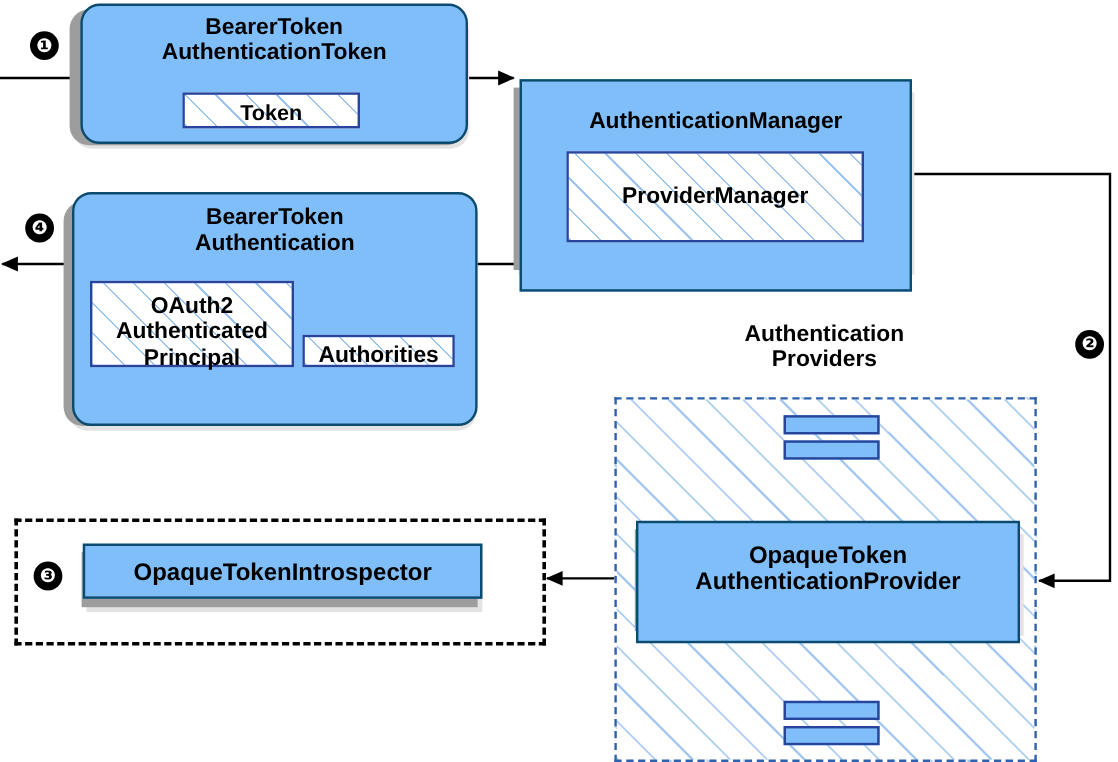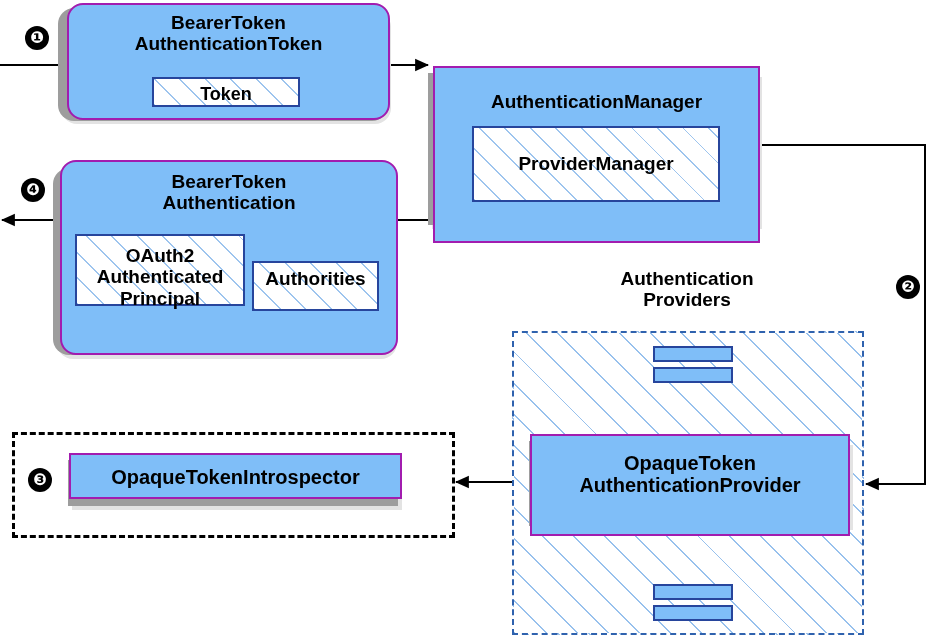--- a/index.html
+++ b/index.html
@@ -26,21 +26,21 @@
     font-weight: bold;
     text-align: center;
     line-height: 1.12;
     white-space: pre-line;
     pointer-events: none;
   }
   
   .card {
     position: absolute;
     background: #7FBEF8;
-    border: 2px solid #a21caf;
+    border: 2px solid #0c4a6e;
     box-sizing: border-box;
   }
   .card.round { border-radius: 16px; }
   .shadow {
     position: absolute;
     box-sizing: border-box;
   }
   .shadow.s1 { background: #9d9d9d; }
   .shadow.s2 { background: #e3e3e3; }
   .shadow.round { border-radius: 16px; }
@@ -154,21 +154,21 @@
 <div class="shadow s2 round" style="left:57px; top:172px; width:340px; height:187px;"></div>
 <div class="shadow s1 round" style="left:53px; top:168px; width:340px; height:187px;"></div>
 <div class="card round" style="left:60px; top:160px; width:338px; height:195px;">
   <div class="lbl" style="left:0; top:9px; width:100%; font-size:19px;">BearerToken
 Authentication</div>
   <div class="hbox" style="left:13px; top:72px; width:170px; height:72px;">
     <div class="lbl" style="left:0; top:9px; width:100%; font-size:19px;">OAuth2
 Authenticated
 Principal</div>
   </div>
-  <div class="hbox" style="left:190px; top:99px; width:127px; height:50px;">
+  <div class="hbox" style="left:190px; top:117px; width:127px; height:27px;">
     <div class="lbl" style="left:0; top:5px; width:100%; font-size:19px;">Authorities</div>
   </div>
 </div>
 <div class="badge" style="left:21px; top:178px;">❹</div>
 
 <div class="lbl" style="left:512px; top:268px; width:350px; font-size:19px;">Authentication
 Providers</div>
 
 <div class="dashbox blue" style="left:512px; top:331px; width:352px; height:304px;"></div>
 

